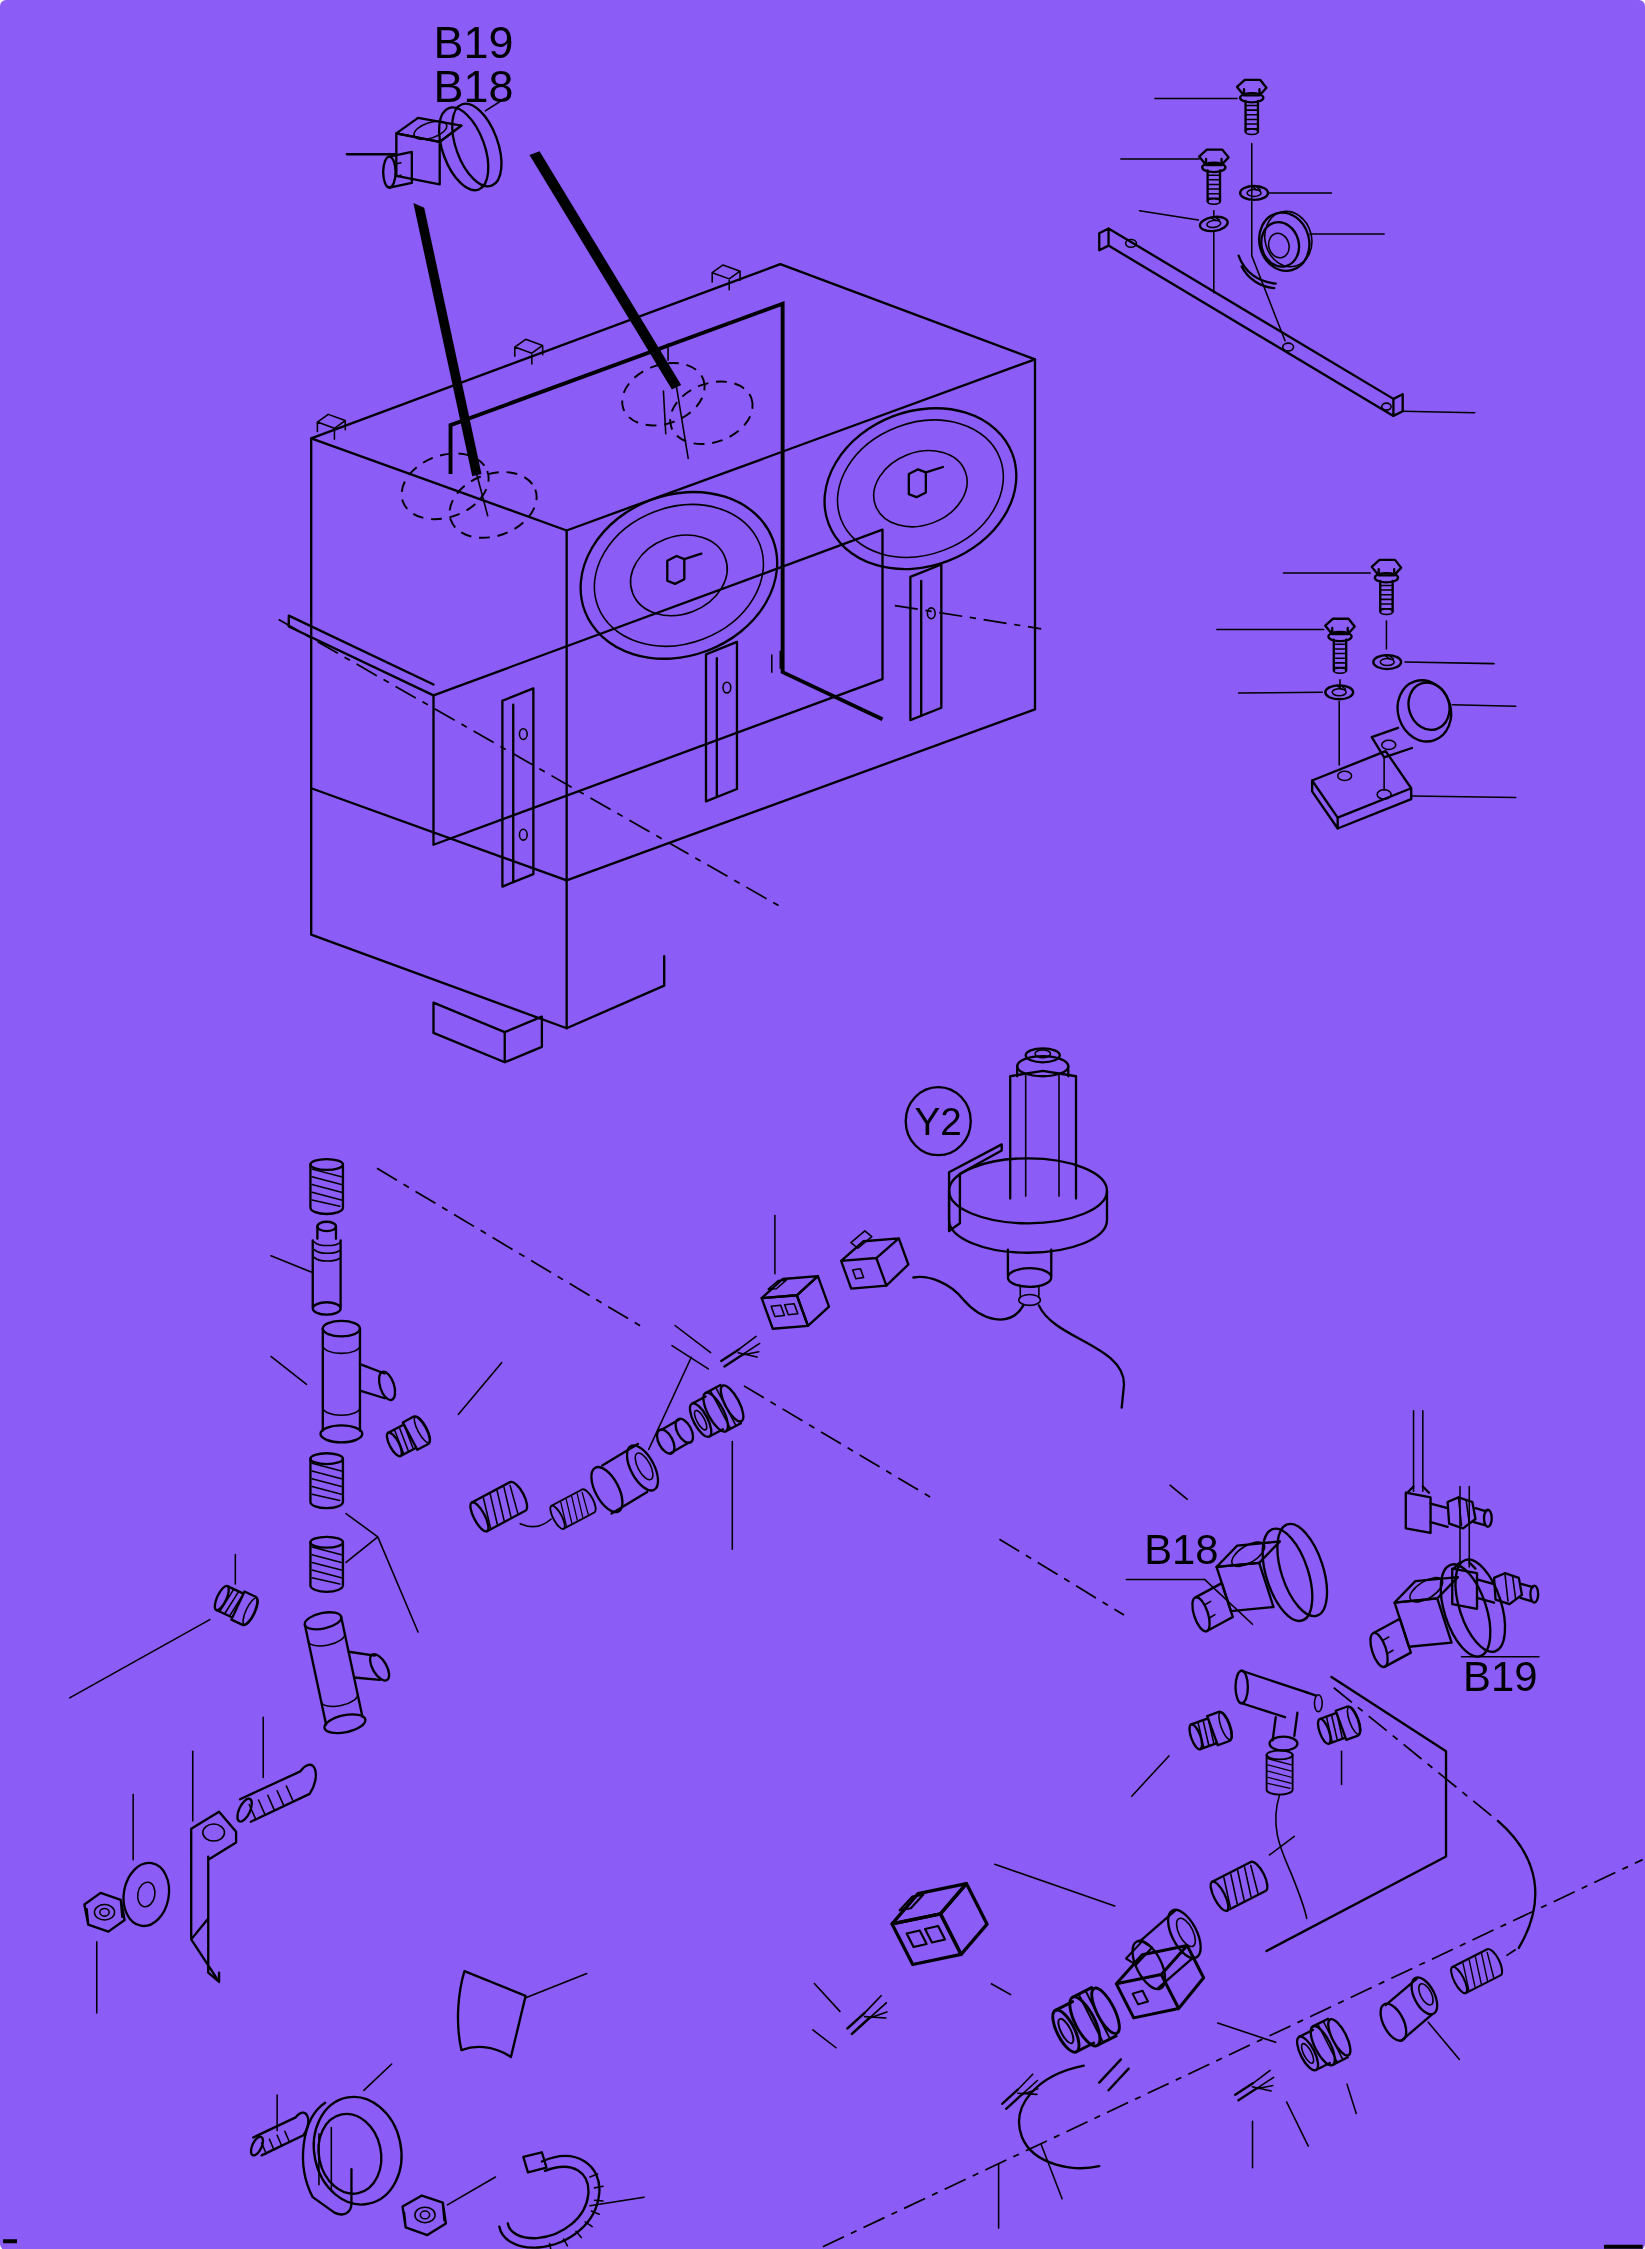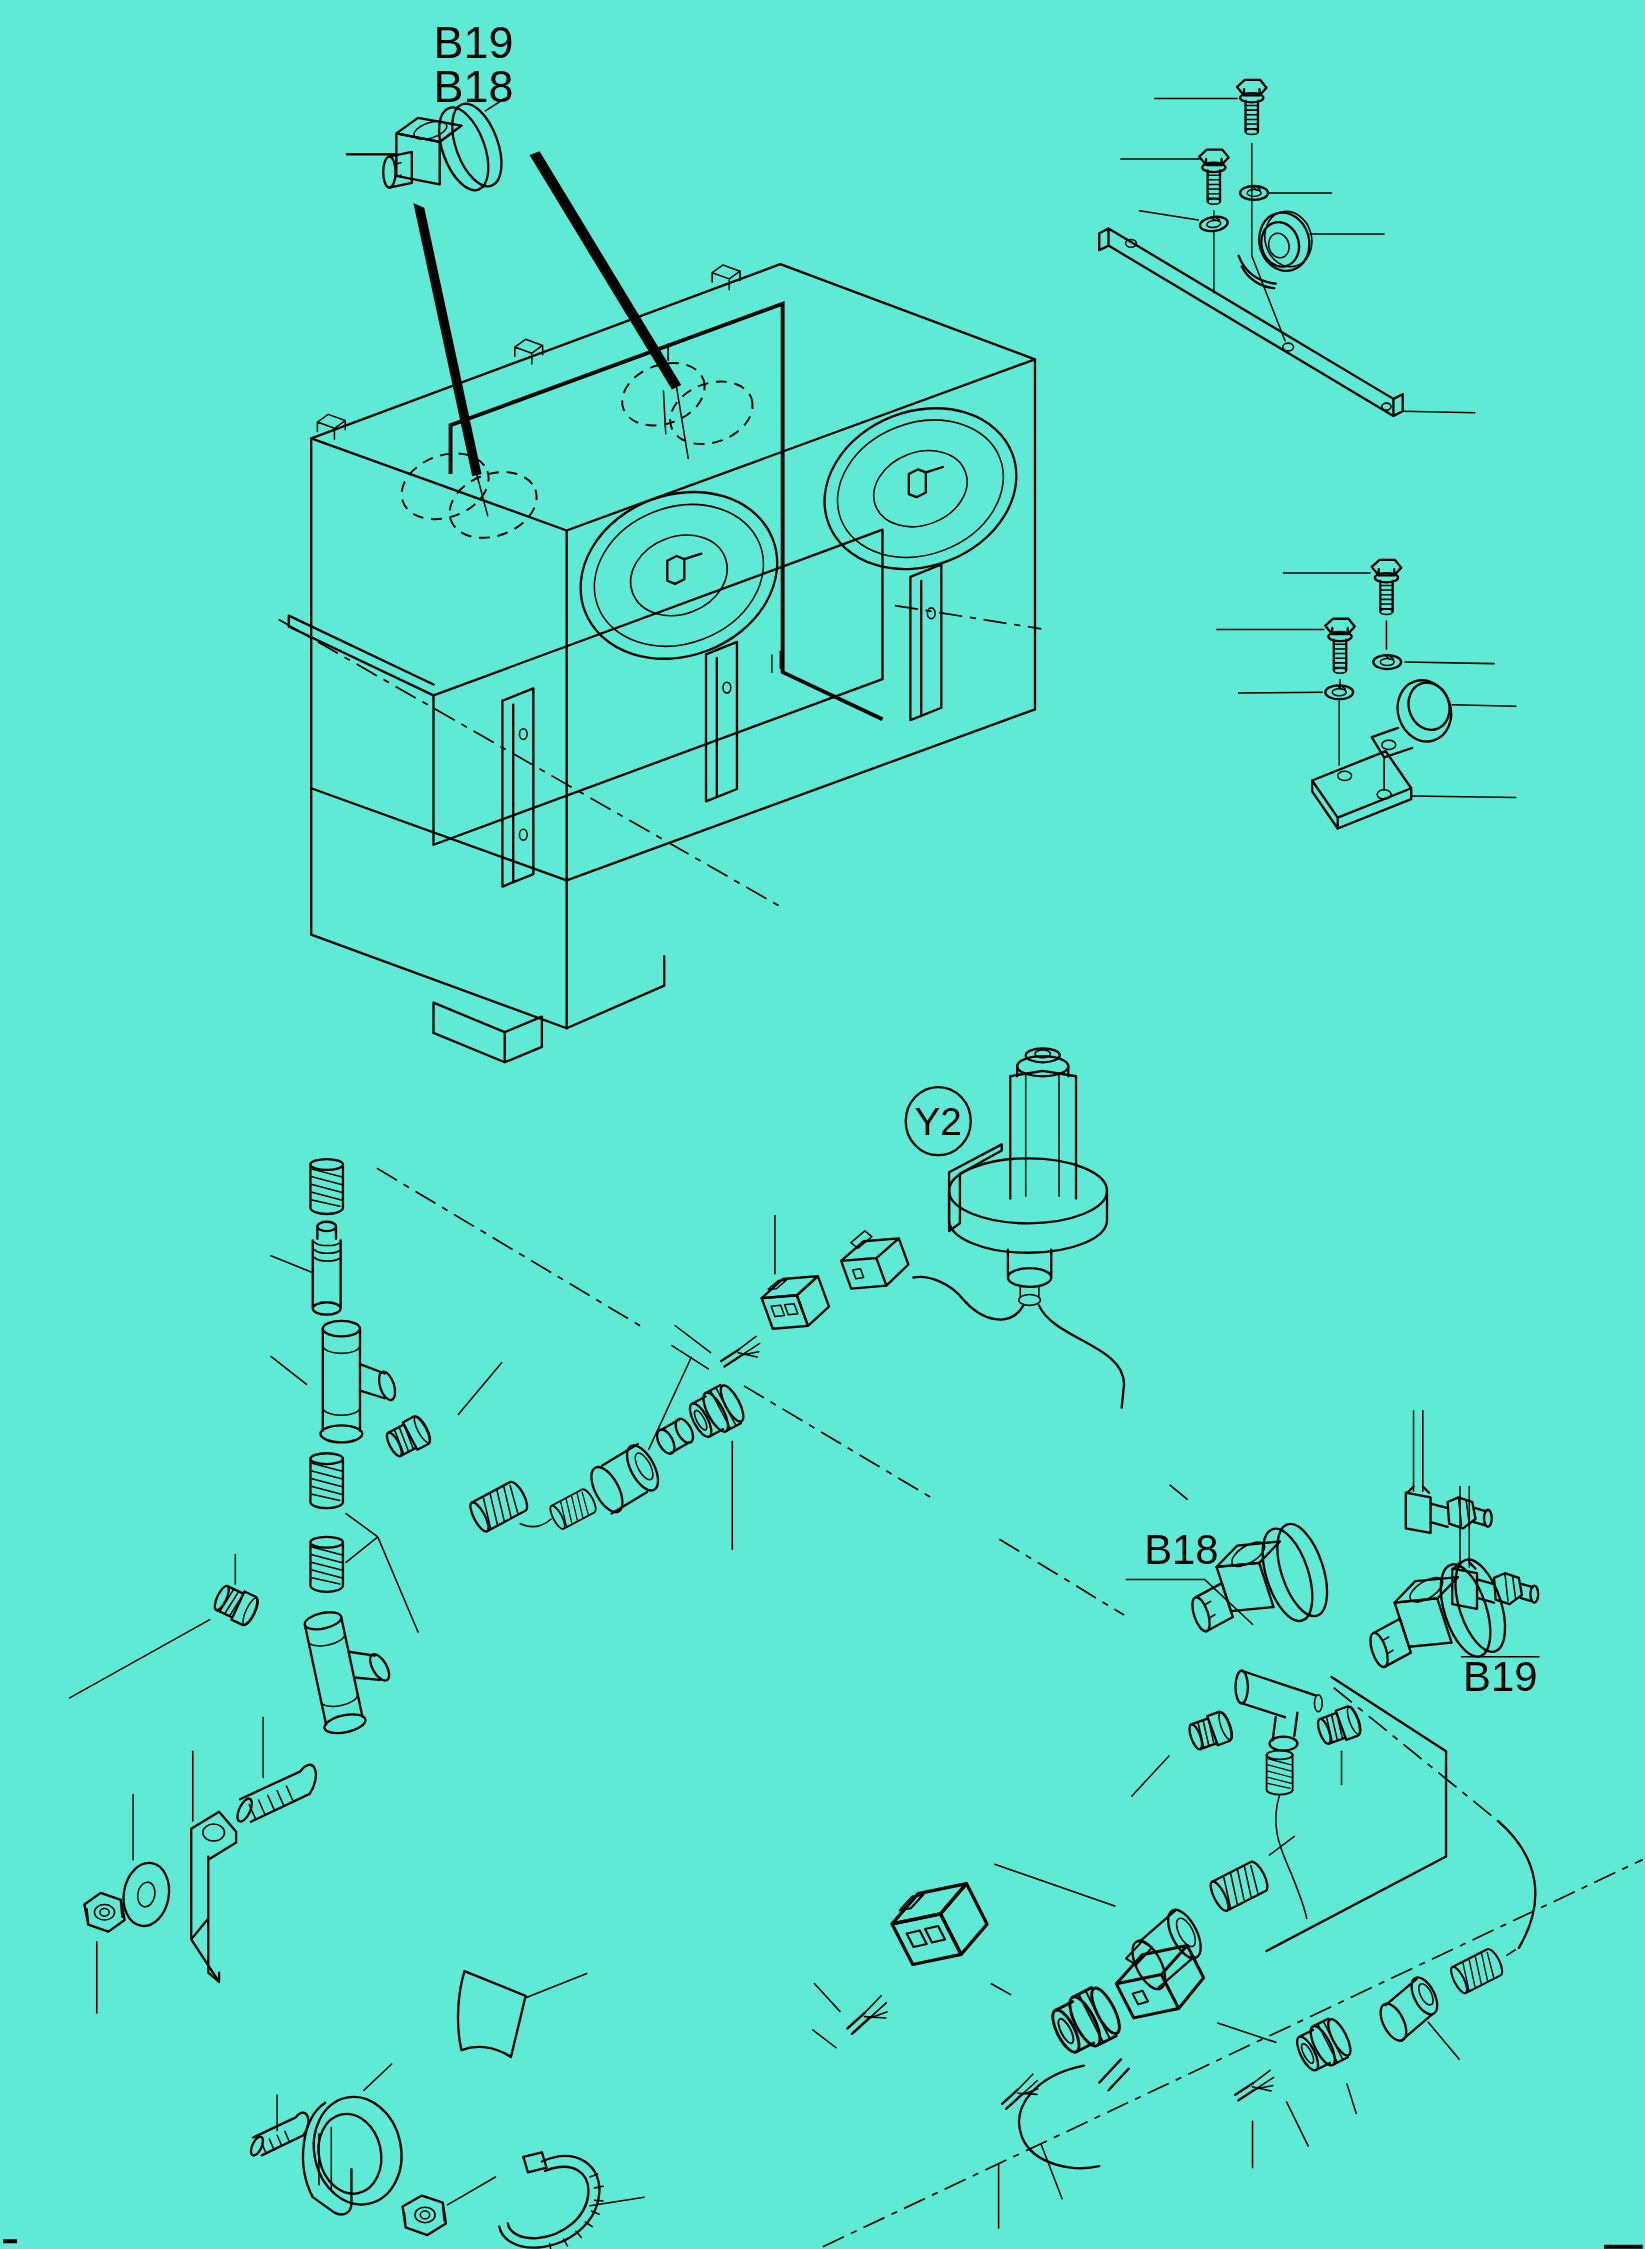--- a/index.html
+++ b/index.html
@@ -1,16 +1,16 @@
 <!DOCTYPE html>
 <html style="font-size:12.4px"><head>
 <meta charset="utf-8">
 <style>
   html,body{margin:0;padding:0;background:#fff;}
-  .page{position:relative;width:1645px;height:2250px;background:#5eead4;overflow:hidden;}
+  .page{position:relative;width:1645px;height:2250px;background:#8b5cf6;overflow:hidden;border-radius:6px;}
   svg{display:block;}
   .s{stroke:#000;fill:none;stroke-width:3;stroke-linecap:round;stroke-linejoin:round;}
   .s2{stroke:#000;fill:none;stroke-width:2;stroke-linecap:round;stroke-linejoin:round;}
   .s5{stroke:#000;fill:none;stroke-width:5;stroke-linecap:butt;stroke-linejoin:miter;}
   .f{fill:#000;stroke:none;}
   .d{stroke:#000;fill:none;stroke-width:2.5;stroke-dasharray:14 10;}
   .cl{stroke:#000;fill:none;stroke-width:2.2;stroke-dasharray:30 10 8 10;}
   .lbl{font-family:"Liberation Sans", sans-serif;fill:#000;}
 </style>
 </head>

